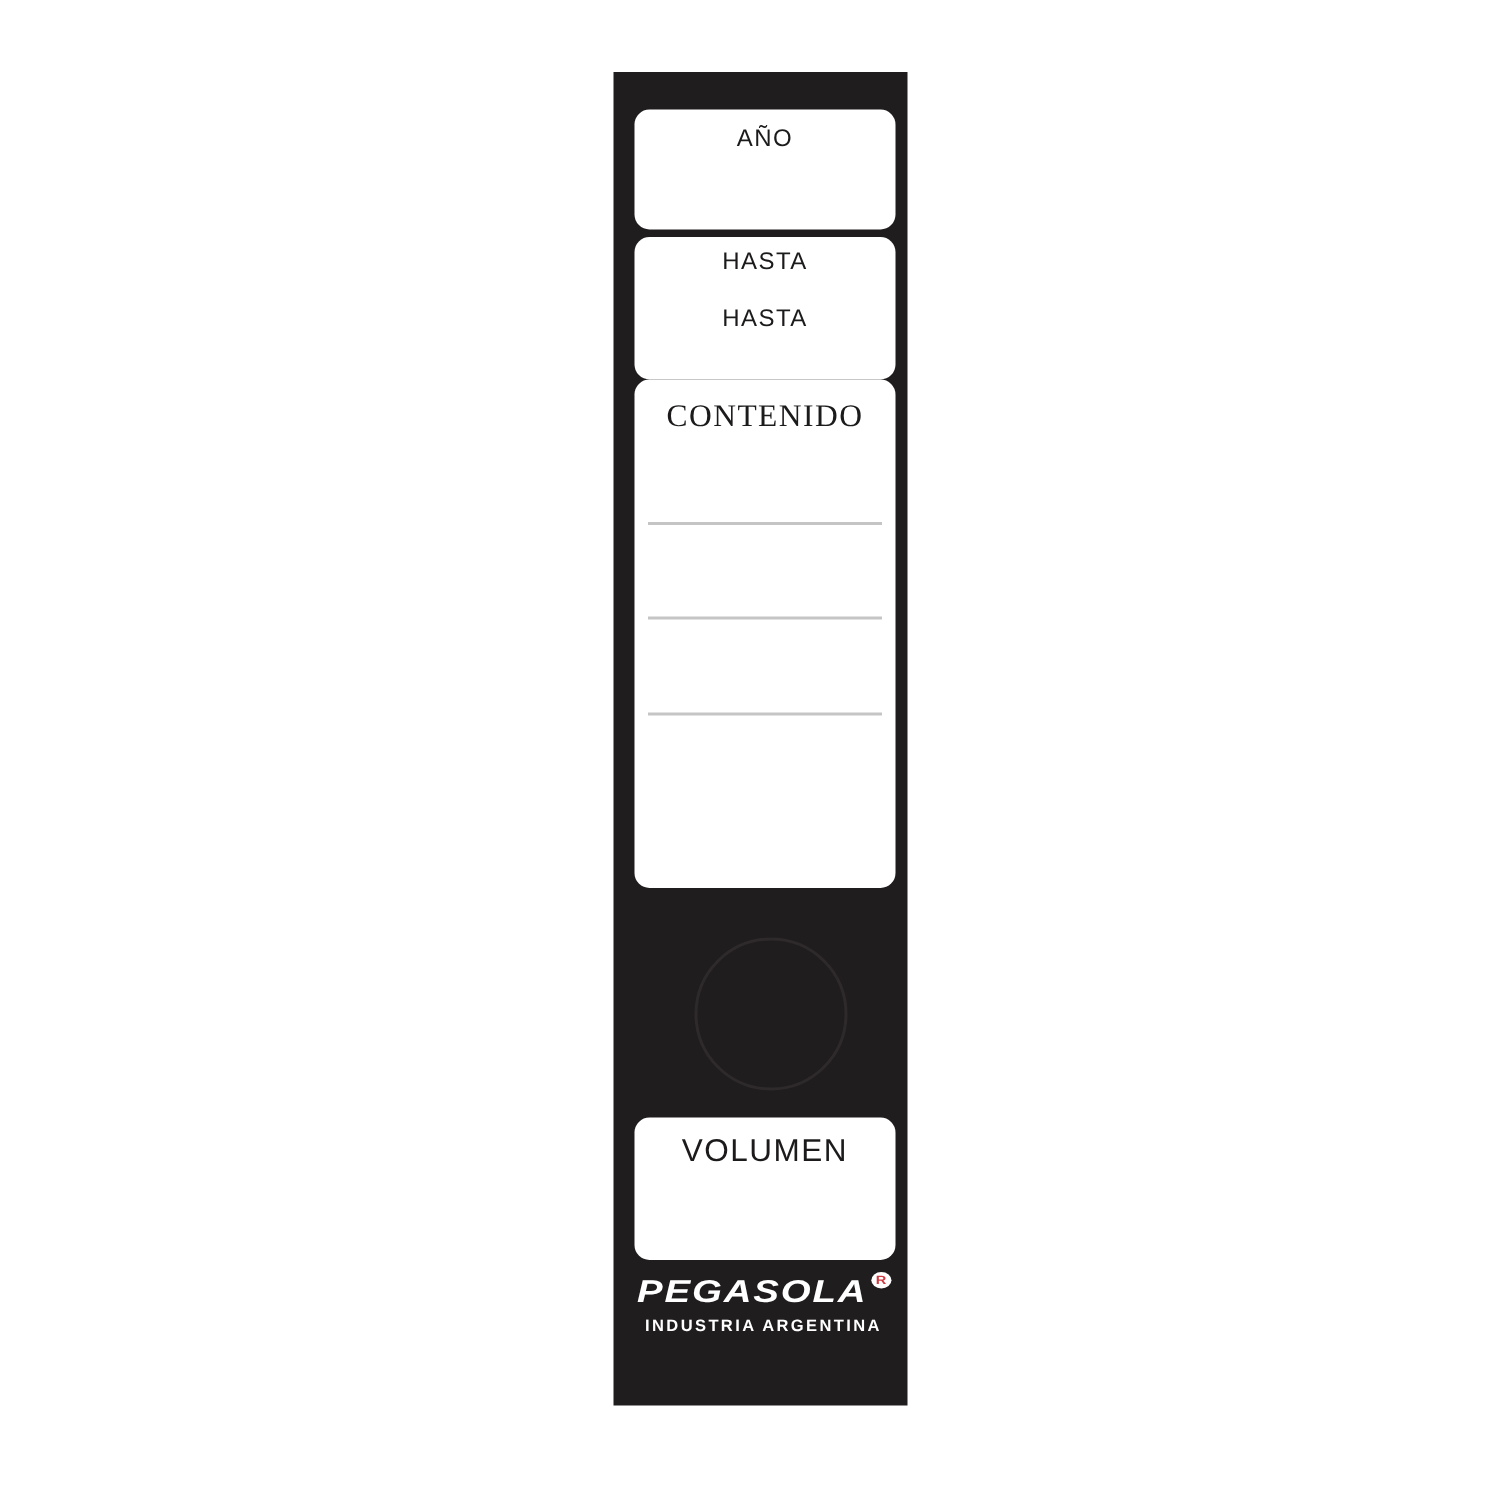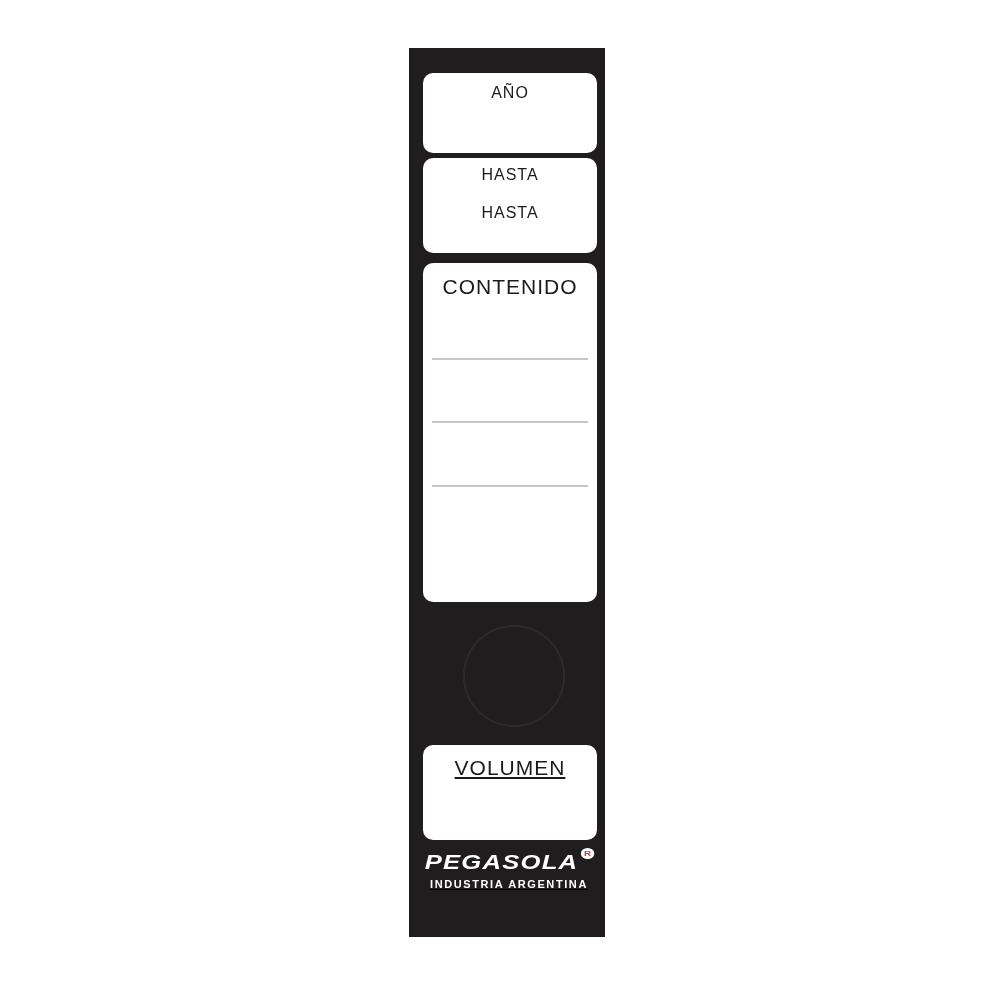--- a/index.html
+++ b/index.html
@@ -20,48 +20,48 @@
     background:var(--spine-black,#201d1e);
   }
 
   .box{
     position:absolute;left:14px;width:174px;
     background:var(--field-white,#ffffff);
     border-radius:10px;
   }
   .box-ano{top:25px;height:80px;}
   .box-desde{top:110px;height:95px;}
-  .box-contenido{top:215px;height:339px;}
+  .box-contenido{top:205px;height:339px;font-family:Liberation Serif, serif;}
   .box-volumen{top:697px;height:95px;}
 
   .field-label{
     position:absolute;left:0;right:0;text-align:center;
     color:var(--label-text,#1c1a1b);
   }
   .fl-ano{top:11px;font-size:16px;letter-spacing:1px;}
   .fl-desde{top:8px;font-size:16px;letter-spacing:1px;}
   .fl-hasta{top:46px;font-size:16px;letter-spacing:1px;}
   .fl-contenido{top:12px;font-size:21px;letter-spacing:1px;}
-  .fl-volumen{top:11px;font-size:21px;letter-spacing:1px;text-decoration:underline;}
+  .fl-volumen{top:11px;font-size:21px;letter-spacing:1px;}
 
   .ruled-line{
     position:absolute;left:9px;width:156px;height:2px;
     background:var(--ruled-line,#c5c5c5);
   }
   .line-1{top:95px;}
   .line-2{top:158px;}
   .line-3{top:222px;}
 
   .finger-circle{
     position:absolute;left:54px;top:577px;width:102px;height:102px;
     border:2px solid var(--circle-outline,#2e2a2b);
     border-radius:50%;
   }
 
-  .brand{position:absolute;left:4px;right:0;top:802px;text-align:center;text-decoration:underline;}
+  .brand{position:absolute;left:4px;right:0;top:802px;text-align:center;}
   .brand-row{
     display:inline-block;white-space:nowrap;
     transform:scaleX(1.22);transform-origin:center;
   }
   .brand-name{
     color:#ffffff;font-size:21px;font-weight:bold;font-style:italic;
     letter-spacing:1px;
   }
   .brand-reg{
     display:inline-block;width:11px;height:11px;border-radius:50%;

